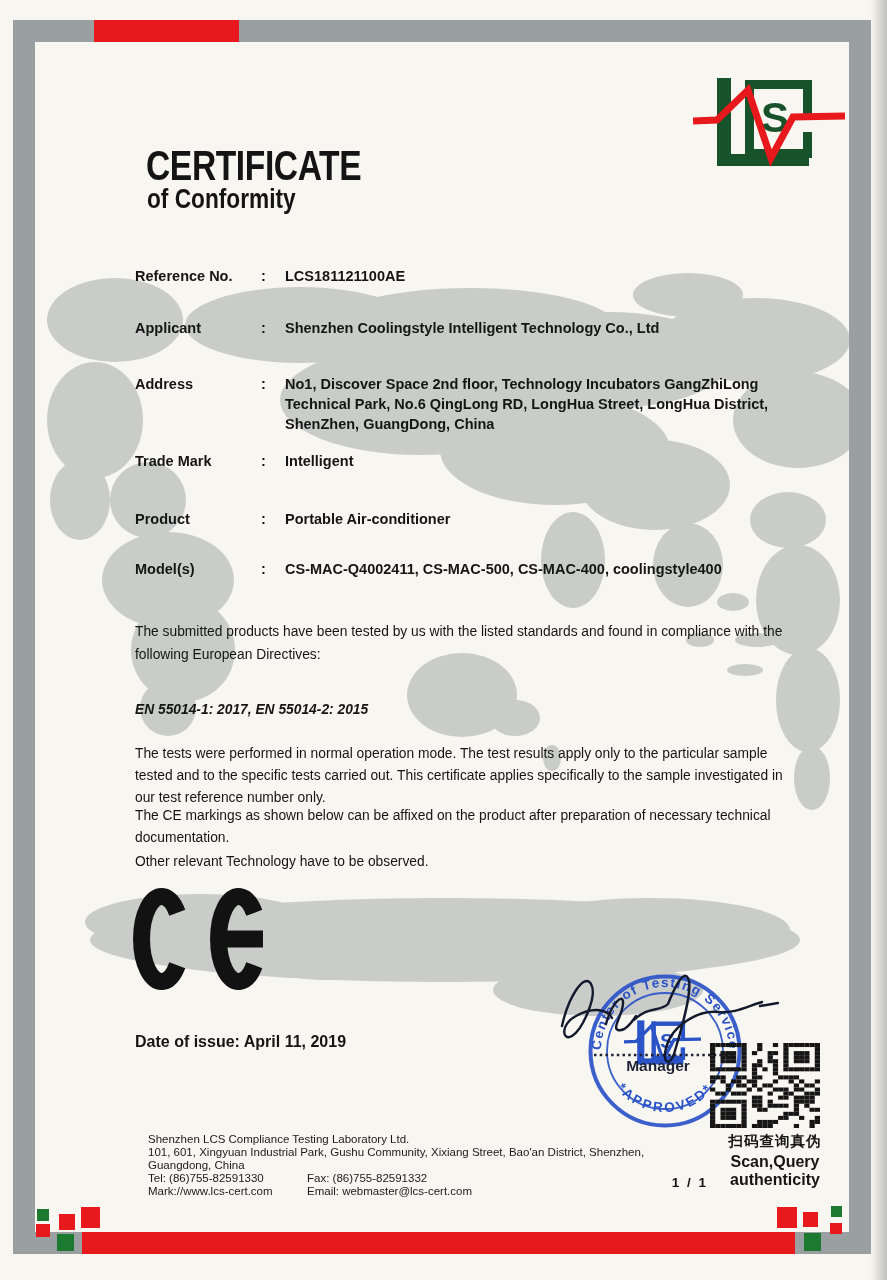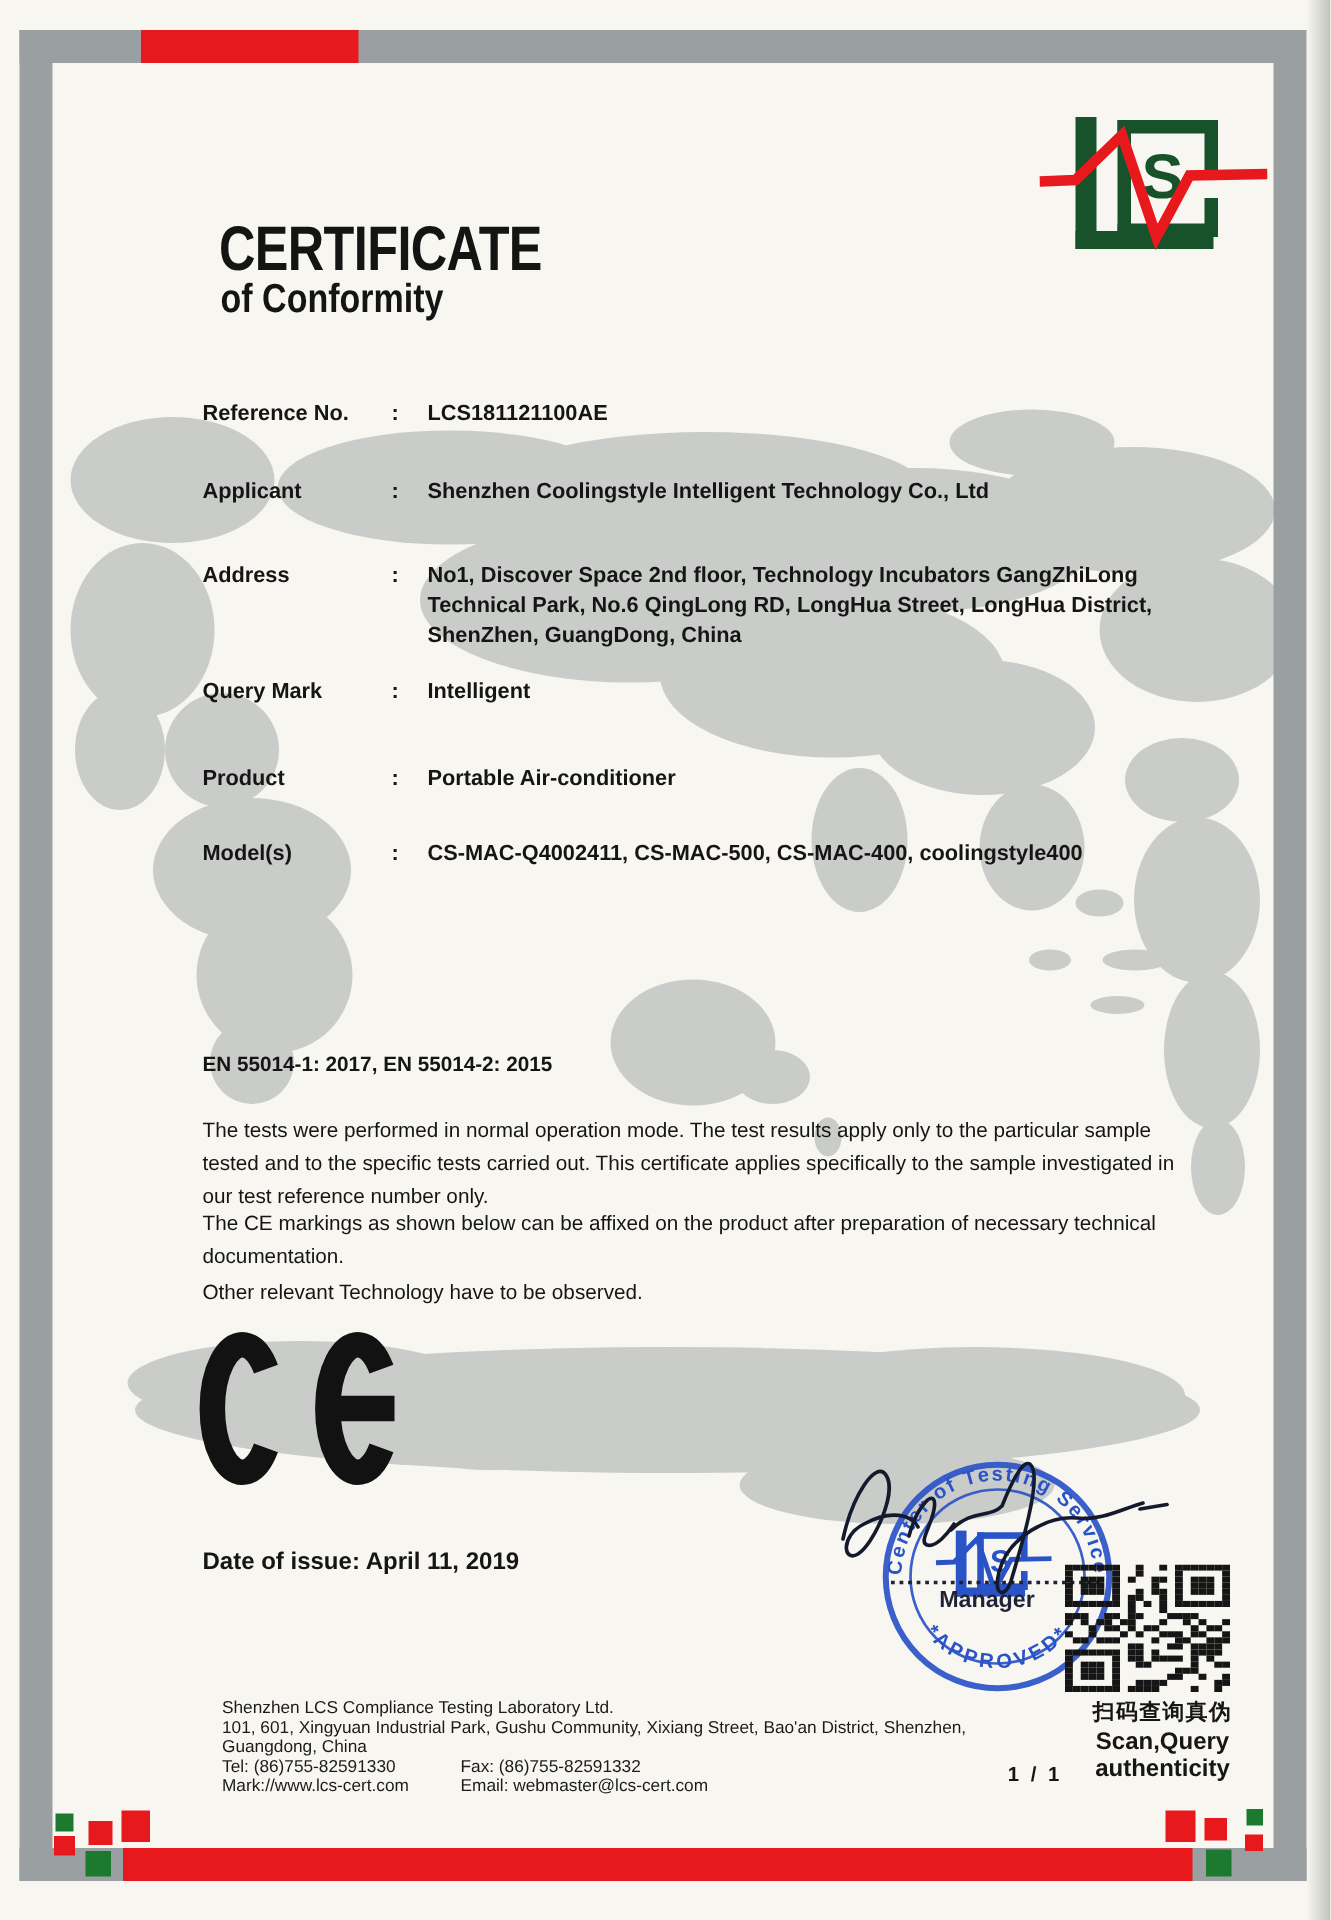--- a/index.html
+++ b/index.html
@@ -119,36 +119,37 @@
     <span class="lab">Applicant</span>
     <span class="col">:</span>
     <span class="val">Shenzhen Coolingstyle Intelligent Technology Co., Ltd</span>
   </div>
   <div class="frow" style="top:374px;">
     <span class="lab">Address</span>
     <span class="col">:</span>
     <span class="val">No1, Discover Space 2nd floor, Technology Incubators GangZhiLong Technical Park, No.6 QingLong RD, LongHua Street, LongHua District, ShenZhen, GuangDong, China</span>
   </div>
   <div class="frow" style="top:451px;">
-    <span class="lab">Query Mark</span>
+    <span class="lab">Trade Mark</span>
     <span class="col">:</span>
     <span class="val">Intelligent</span>
   </div>
   <div class="frow" style="top:509px;">
     <span class="lab">Product</span>
     <span class="col">:</span>
     <span class="val">Portable Air-conditioner</span>
   </div>
   <div class="frow" style="top:559px;">
     <span class="lab">Model(s)</span>
     <span class="col">:</span>
     <span class="val">CS-MAC-Q4002411, CS-MAC-500, CS-MAC-400, coolingstyle400</span>
   </div>
 
-  <div class="para b" style="top:698px;">EN 55014-1: 2017, EN 55014-2: 2015</div>
+  <div class="para" style="top:620px;">The submitted products have been tested by us with the listed standards and found in compliance with the following European Directives:</div>
+  <div class="para b" style="top:698px;font-style:italic;">EN 55014-1: 2017, EN 55014-2: 2015</div>
   <div class="para lh22" style="top:743px;">The tests were performed in normal operation mode. The test results apply only to the particular sample tested and to the specific tests carried out. This certificate applies specifically to the sample investigated in our test reference number only.</div>
   <div class="para lh22" style="top:805px;">The CE markings as shown below can be affixed on the product after preparation of necessary technical documentation.</div>
   <div class="para" style="top:850px;">Other relevant Technology have to be observed.</div>
 
   <svg class="abs" style="left:126px;top:884px;width:150px;height:110px;" viewBox="0 0 150 110">
     <g stroke="#121212" stroke-width="17" fill="none">
       <path d="M51.3 28.8 A20 42.5 0 1 0 51.3 81.2"></path>
       <path d="M128.3 28.8 A20 42.5 0 1 0 128.3 81.2"></path>
       <path d="M94 55 L137 55"></path>
     </g>

